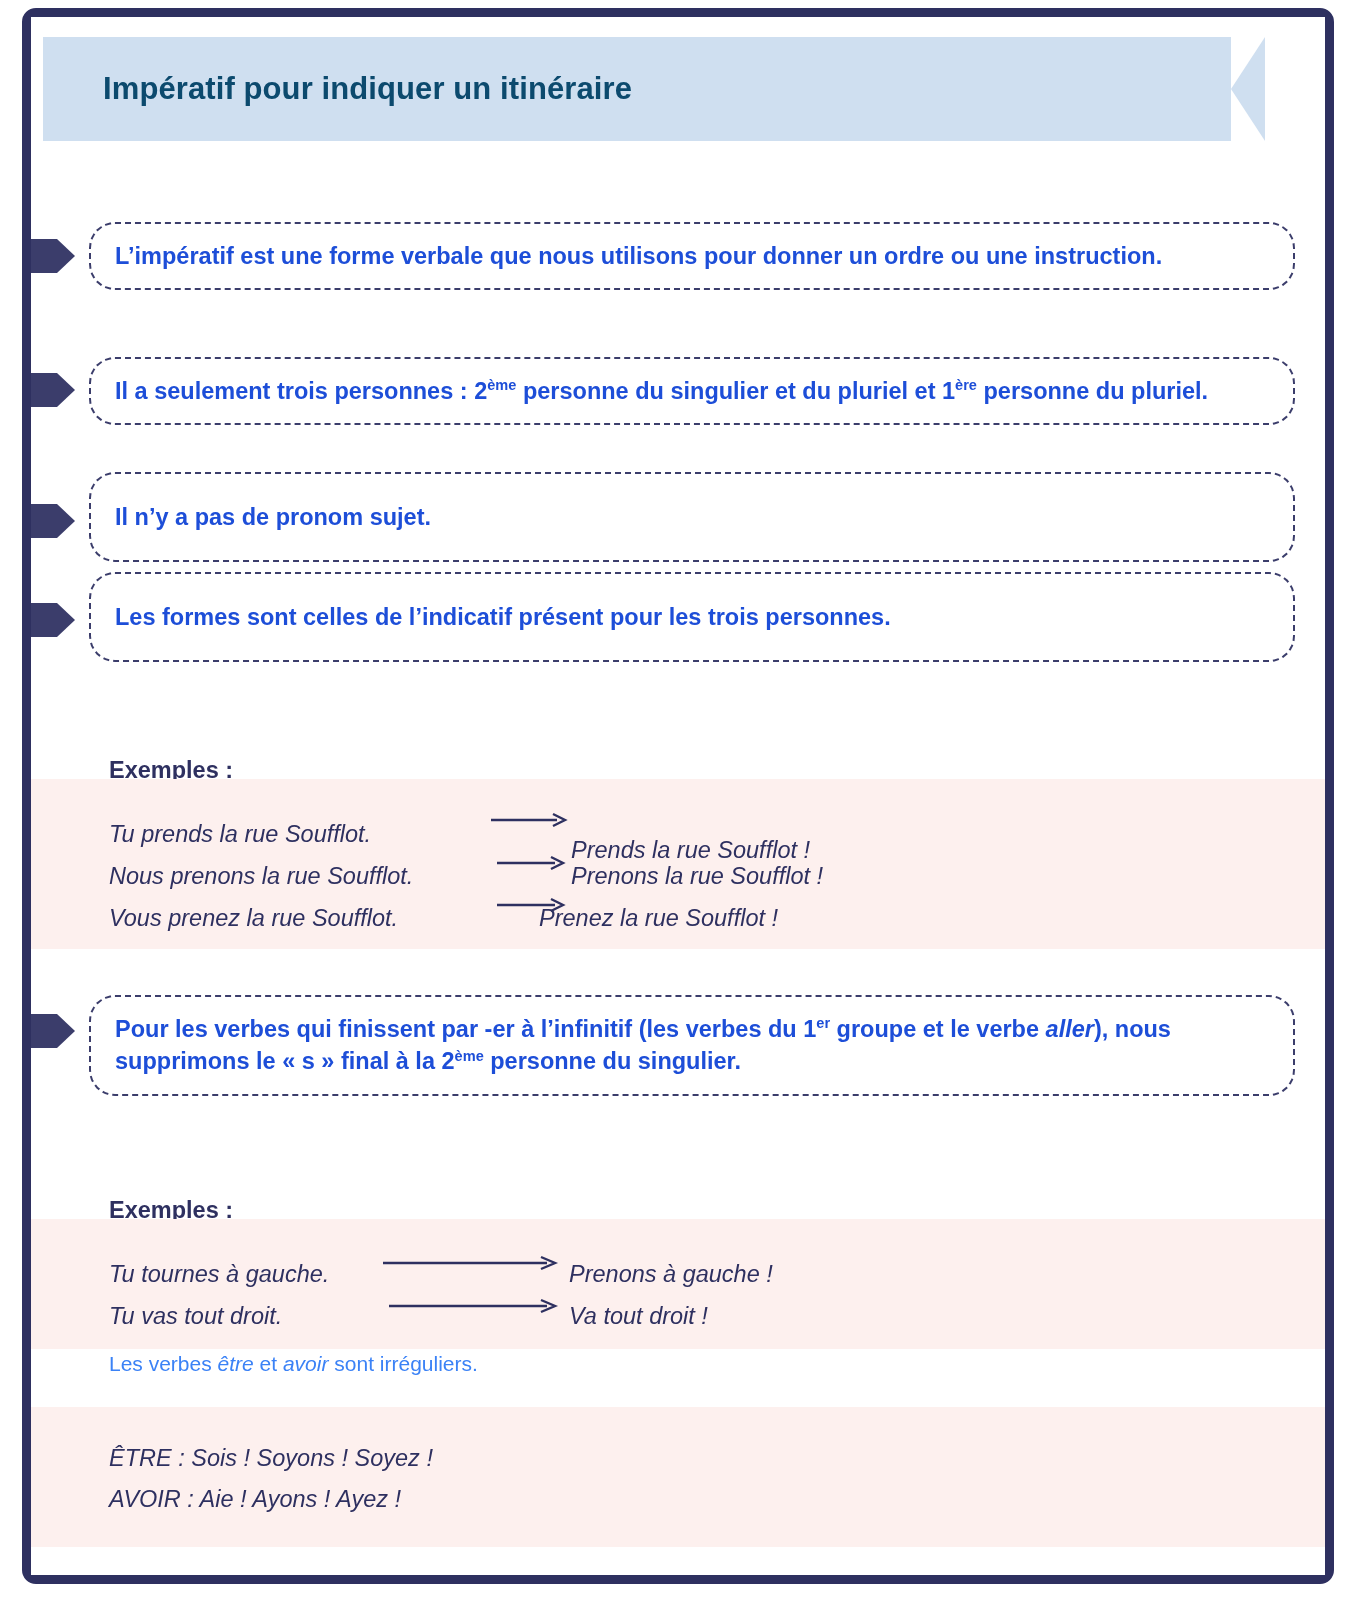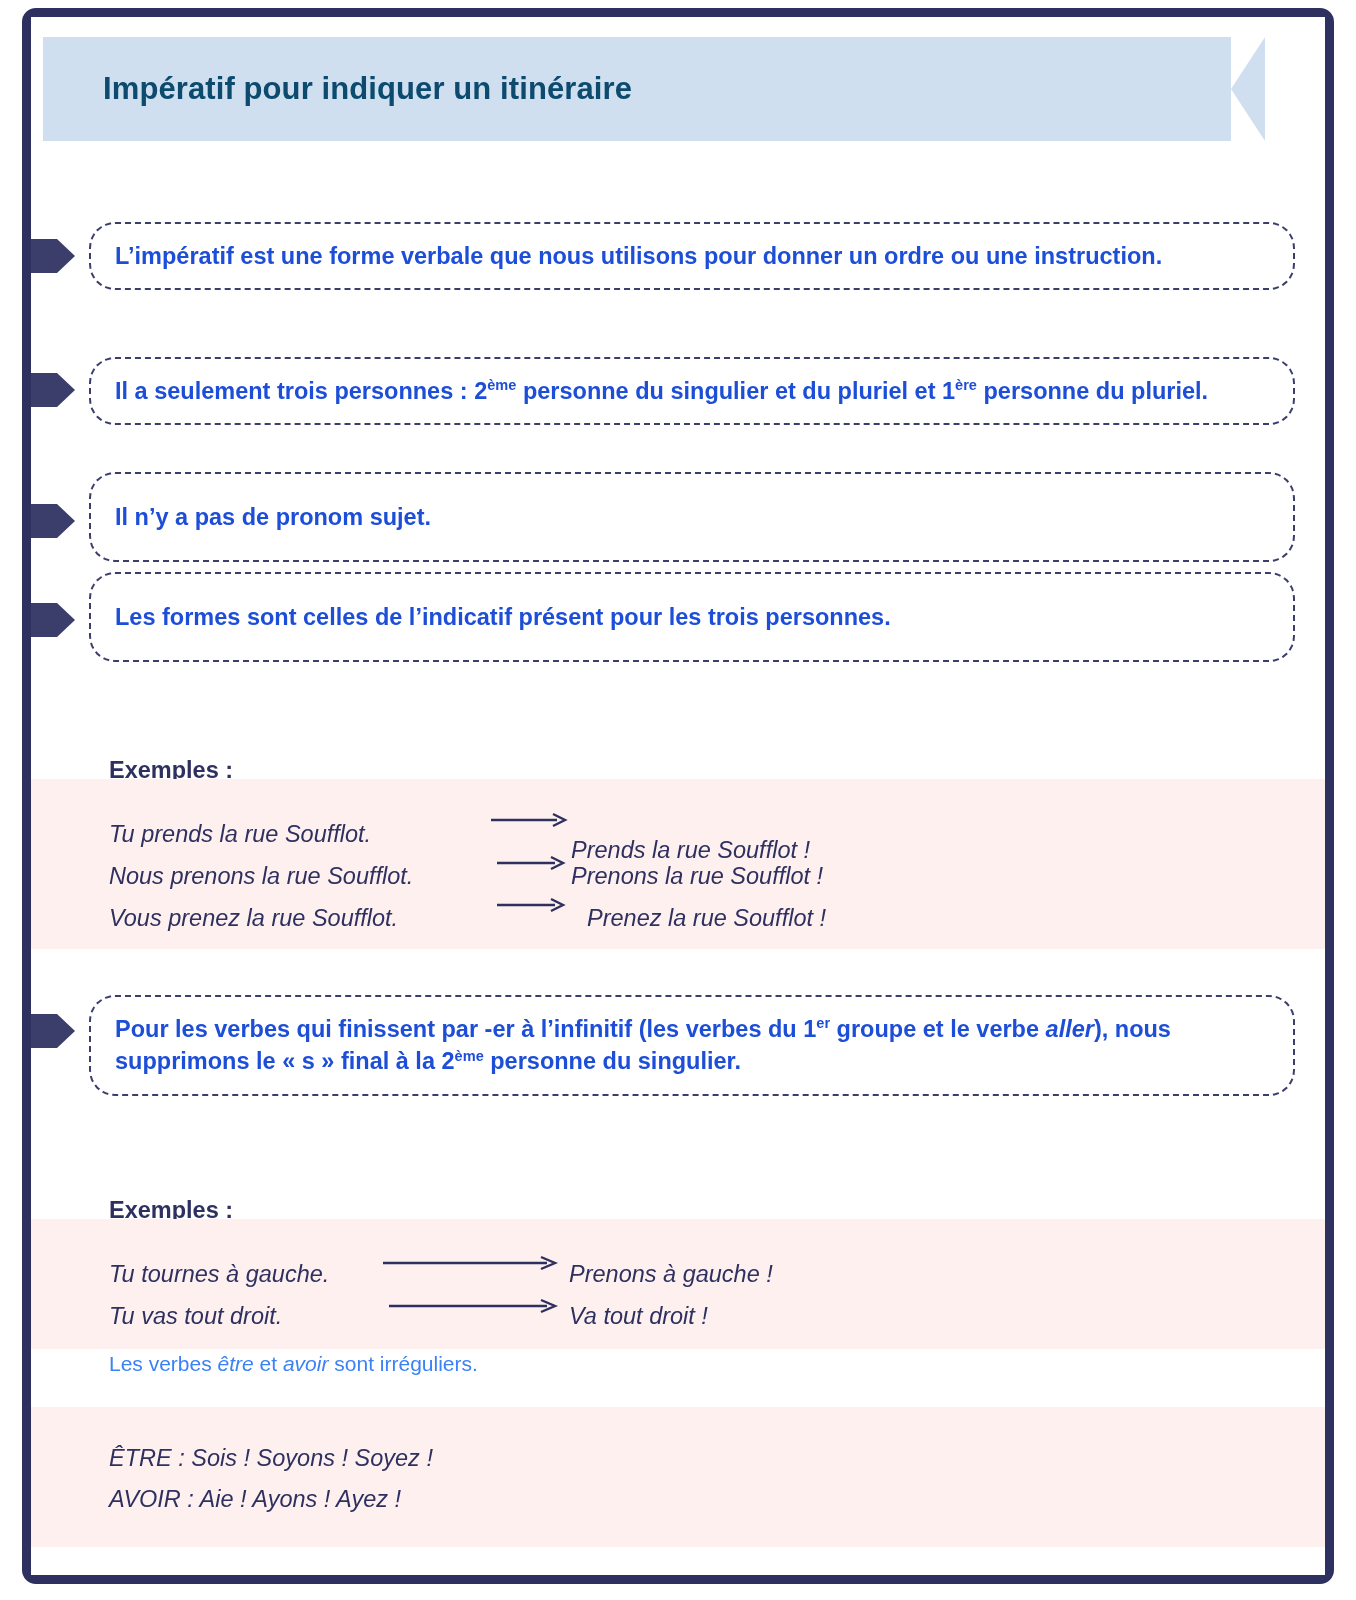--- a/index.html
+++ b/index.html
@@ -190,21 +190,21 @@
     </div>
     <div class="ex-line" style="left:540px; top:830px;">Prenons la rue Soufflot !</div>
 
     <div class="ex-line" style="left:78px; top:872px;">Vous prenez la rue Soufflot.</div>
     <div class="arrow-h" style="left:466px; top:880px;">
       <svg width="70" height="16" viewBox="0 0 70 16">
           <path d="M0 8 H58" stroke="#2e3060" stroke-width="2.4" fill="none"></path>
           <path d="M54 2 L66 8 L54 14" stroke="#2e3060" stroke-width="2.4" fill="none"></path>
         </svg>
     </div>
-    <div class="ex-line" style="left:556px; top:872px;">Prenez la rue Soufflot !</div>
+    <div class="ex-line" style="left:508px; top:872px;">Prenez la rue Soufflot !</div>
 
     <div class="arrow-marker" style="position:absolute; left:-24px; top:993px;">
       <svg width="90" height="42" viewBox="0 0 90 42">
           <path d="M0 4 L50 4 L68 21 L50 38 L0 38 Z" fill="#3b3d6b"></path>
         </svg>
     </div>
     <div class="dashed-box" style="top:978px; width:1206px;">
       Pour les verbes qui finissent par <b>-er</b> à l’infinitif (les verbes du 1<sup>er</sup> groupe et le verbe <i>aller</i>), nous supprimons le «&nbsp;s&nbsp;» final à la 2<sup>ème</sup> personne du singulier.
     </div>
 

